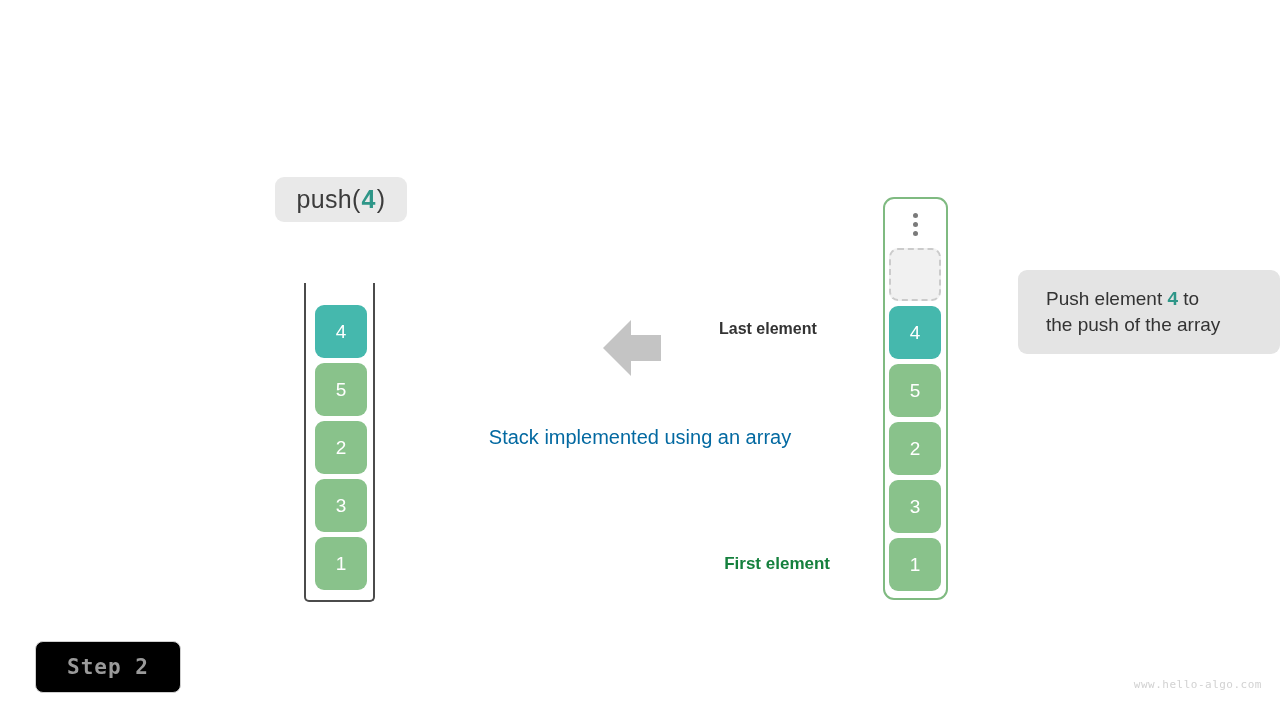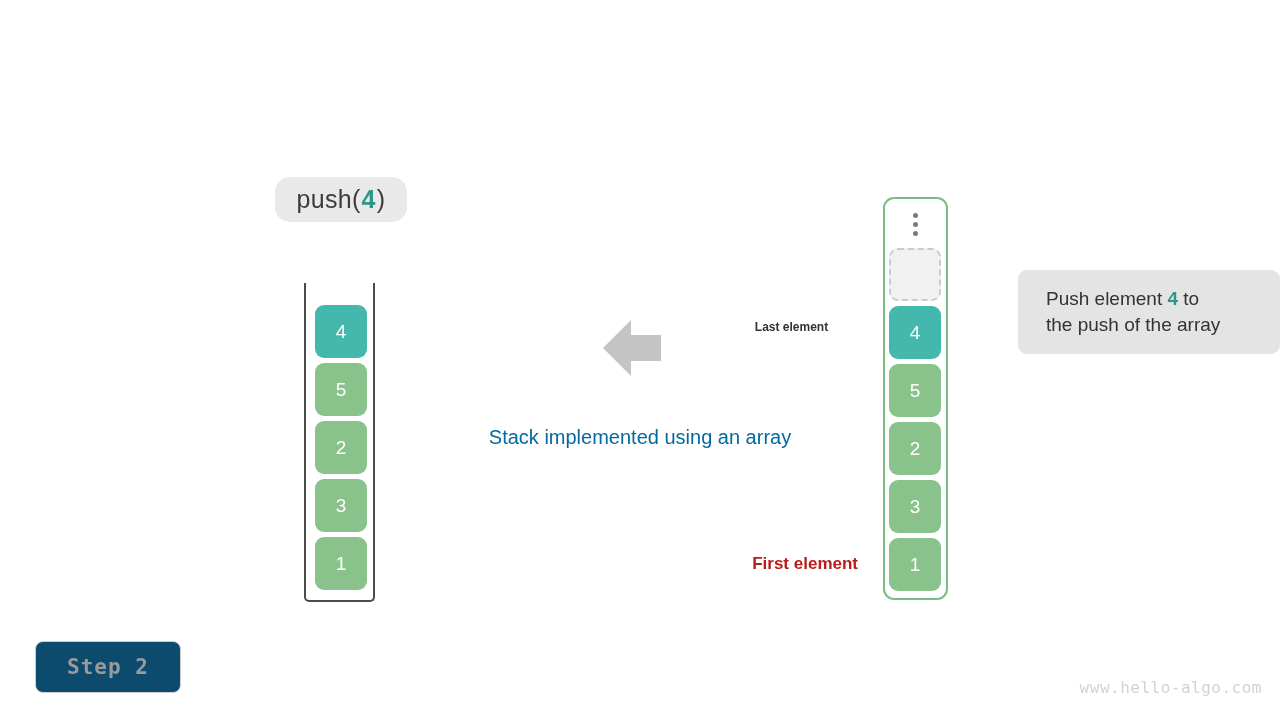--- a/index.html
+++ b/index.html
@@ -21,21 +21,21 @@
   }
 
   
   .op-label {
     position: absolute;
     left: 275px;
     top: 177px;
     width: 132px;
     height: 45px;
     background: #e9e9e9;
-    border-radius: 15px;
+    border-radius: 9px;
     display: flex;
     align-items: center;
     justify-content: center;
     font-size: 25px;
     color: #3c3c3c;
     letter-spacing: 0.3px;
   }
   .op-label .accent {
     color: #2e9688;
     font-weight: 700;
@@ -90,34 +90,34 @@
     left: 603px;
     top: 320px;
     width: 58px;
     height: 56px;
   }
   .label-last {
     position: absolute;
     left: 719px;
     top: 320px;
     width: 145px;
-    text-align: center;
-    font-size: 12px;
+    text-align: left;
+    font-size: 16px;
     font-weight: 700;
     color: #333333;
   }
   .label-first {
     position: absolute;
-    left: 703px;
+    left: 675px;
     top: 554px;
     width: 155px;
     text-align: right;
     font-size: 17px;
     font-weight: 700;
-    color: #b91c1c;
+    color: #15803d;
   }
   .caption {
     position: absolute;
     left: 440px;
     top: 426px;
     width: 400px;
     text-align: center;
     font-size: 20px;
     color: #0369a1;
   }
@@ -194,37 +194,37 @@
 
   
   .step-badge {
     position: absolute;
     left: 35px;
     top: 641px;
     width: 146px;
     height: 52px;
     border: 1.5px solid #cfcfcf;
     border-radius: 8px;
-    background: #0c4a6e;
+    background: #000000;
     display: flex;
     align-items: center;
     justify-content: center;
     font-family: "DejaVu Sans Mono", monospace;
     font-size: 21px;
     font-weight: 700;
     color: #9a9a9a;
     letter-spacing: 1px;
     box-sizing: border-box;
   }
   .watermark {
     position: absolute;
     right: 18px;
     top: 678px;
     font-family: "DejaVu Sans Mono", monospace;
-    font-size: 16px;
+    font-size: 11px;
     color: #d2d2d2;
     letter-spacing: 0.5px;
   }
 </style>
 </head>
 <body>
 
 <div class="canvas">
 
   <div class="op-label">

